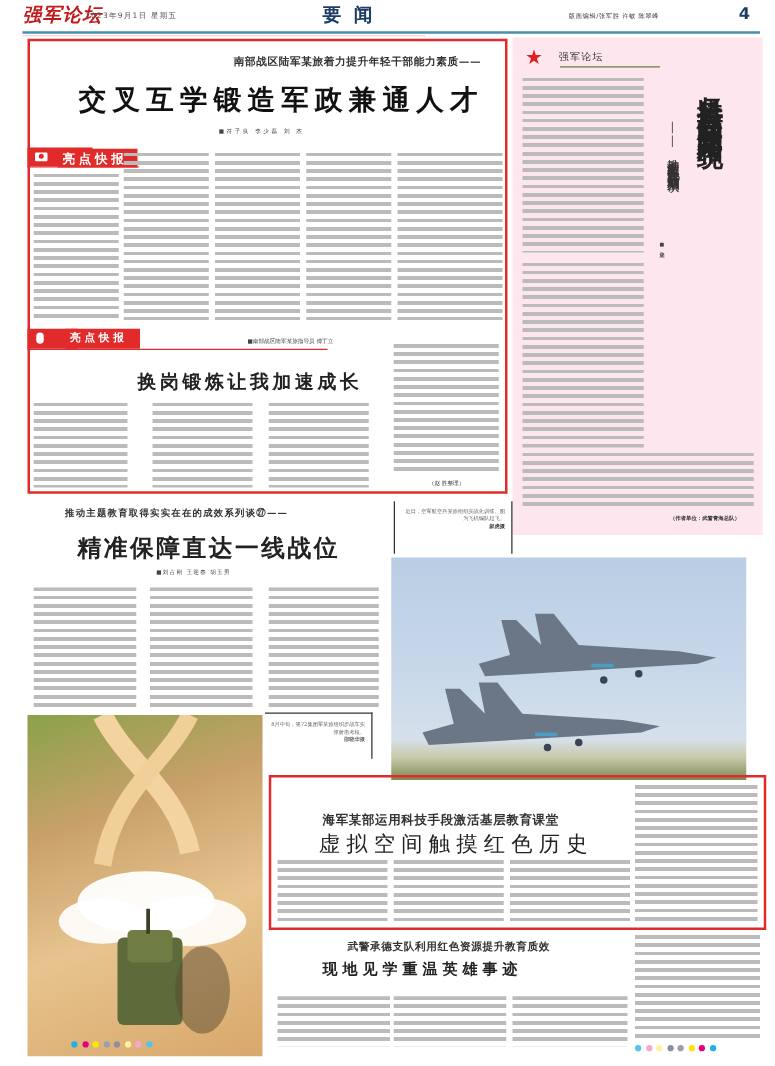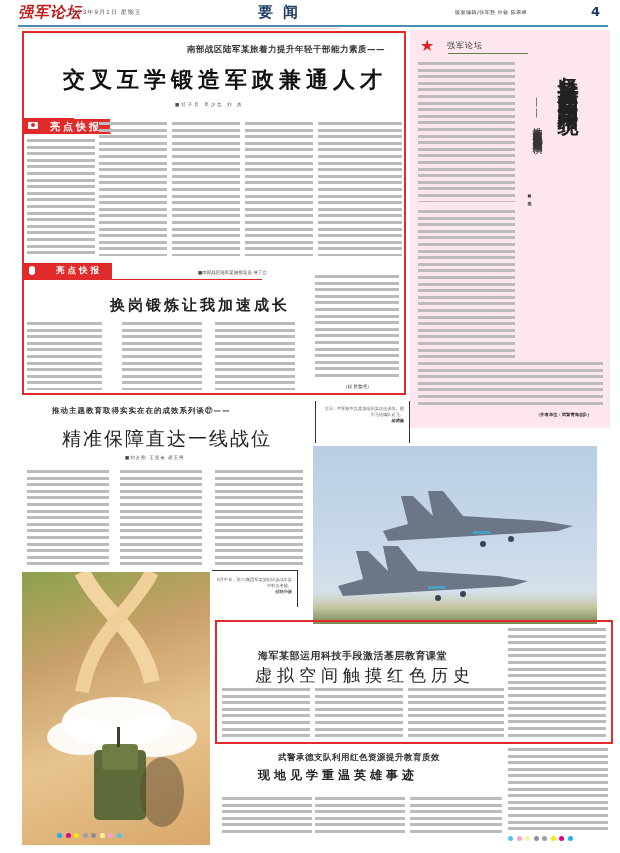--- a/index.html
+++ b/index.html
@@ -38,21 +38,21 @@
 
 .sub-redbar{left:22px;top:263px;width:40px;height:16px;background:#e12b2b}
 .sub-redlabel{left:52px;top:263px;height:16px;width:60px;background:#e12b2b;color:#fff;font-size:8.5px;font-weight:bold;letter-spacing:3px;padding:2px 4px}
 .sub-redline{left:22px;top:279px;width:240px;height:1px;background:#e12b2b}
 .mic{left:29px;top:266px;width:6px;height:9px;background:#fff;border-radius:3px}
 .sub-source{left:198px;top:270px;font-size:4.5px;color:#444}
 .head-sub{left:75px;top:296px;width:250px;text-align:center;font-size:15px;font-weight:bold;color:#222;letter-spacing:3px;font-family:"DejaVu Sans",sans-serif}
 .sign1{left:343px;top:384px;font-size:4.5px;color:#333}
 
 .kicker2{left:52px;top:406px;font-size:7.5px;color:#333;letter-spacing:1px;font-family:"DejaVu Sans",sans-serif;font-weight:bold}
-.head2{left:62px;top:426px;font-size:19px;font-weight:normal;color:#222;letter-spacing:2px}
+.head2{left:62px;top:426px;font-size:19px;font-weight:bold;color:#222;letter-spacing:2px}
 .byline2{left:125px;top:455px;font-size:4.5px;color:#444;letter-spacing:1px}
 .caption1{left:315px;top:401px;width:95px;height:42px;border-left:1.5px solid #333;border-right:1.5px solid #333;padding:5px 5px;font-size:4.2px;line-height:6px;color:#666;text-align:right}
 .caption1 b{color:#333}
 .caption2{left:212px;top:570px;width:86px;height:37px;border-right:1.5px solid #333;border-top:1px solid #333;padding:6px 5px;font-size:4.2px;line-height:6px;color:#666;text-align:right}
 
 .photo-jets{left:313px;top:446px;width:284px;height:178px;overflow:hidden;background:linear-gradient(180deg,#b9cde4 0%,#c9d9ea 55%,#d5e0ea 82%,#c9c9a8 90%,#7a8a54 100%)}
 .photo-tank{left:22px;top:572px;width:188px;height:273px;overflow:hidden;background:linear-gradient(160deg,#8aa24a 0%,#c9a06a 30%,#e7c48e 60%,#d8a76b 100%)}
 
 .box2{left:215px;top:620px;width:398px;height:124px;border:2.5px solid #e12b2b}
 .kicker3{left:258px;top:649px;font-size:10px;color:#333;font-weight:bold;letter-spacing:.5px}

